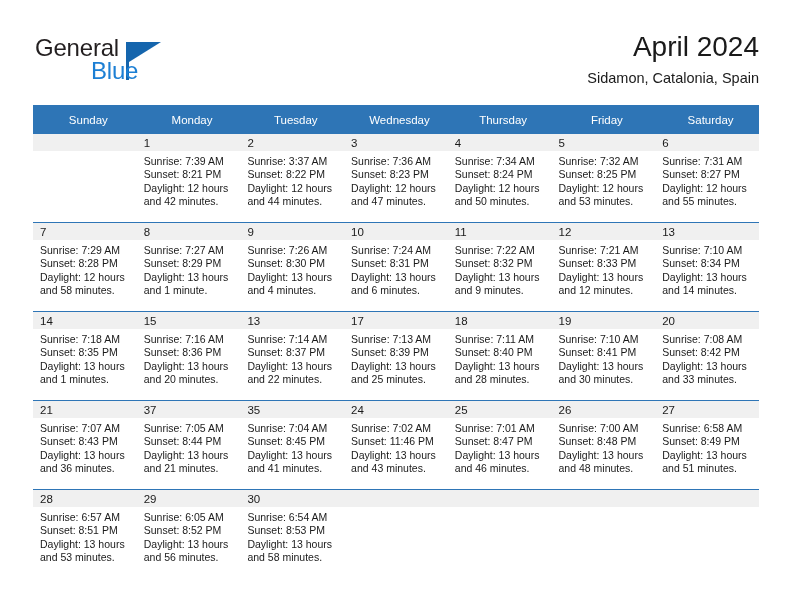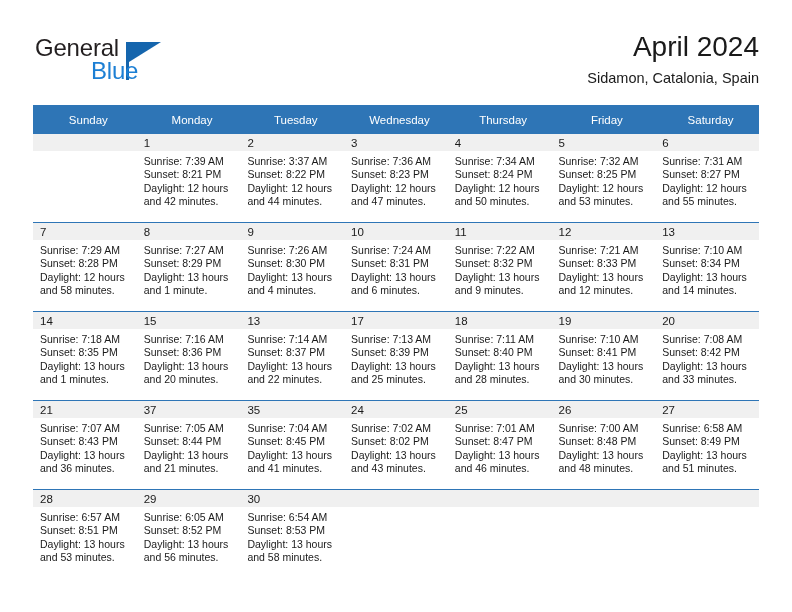--- a/index.html
+++ b/index.html
@@ -453,21 +453,21 @@
                 <div>Daylight: 13 hours</div>
                 <div>and 41 minutes.</div>
               </div>
             </div>
           </td>
           <td>
             <div class="cell">
               <div class="daynum-band">24</div>
               <div class="cell-body">
                 <div>Sunrise: 7:02 AM</div>
-                <div>Sunset: 8:02 PM</div>
+                <div>Sunset: 11:46 PM</div>
                 <div>Daylight: 13 hours</div>
                 <div>and 43 minutes.</div>
               </div>
             </div>
           </td>
           <td>
             <div class="cell">
               <div class="daynum-band">25</div>
               <div class="cell-body">
                 <div>Sunrise: 7:01 AM</div>

